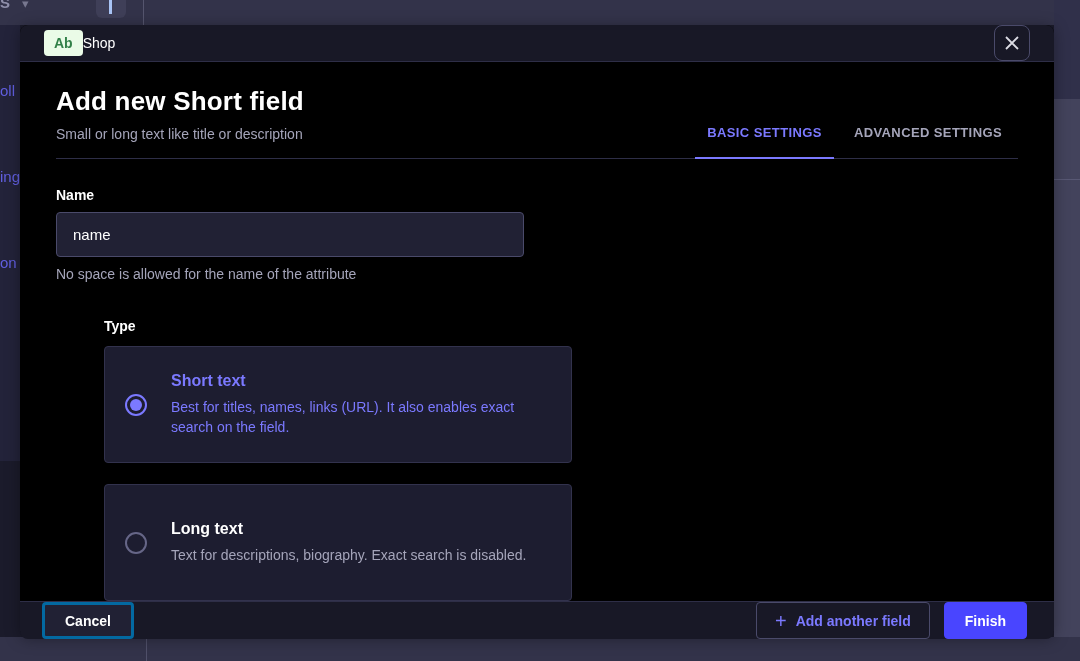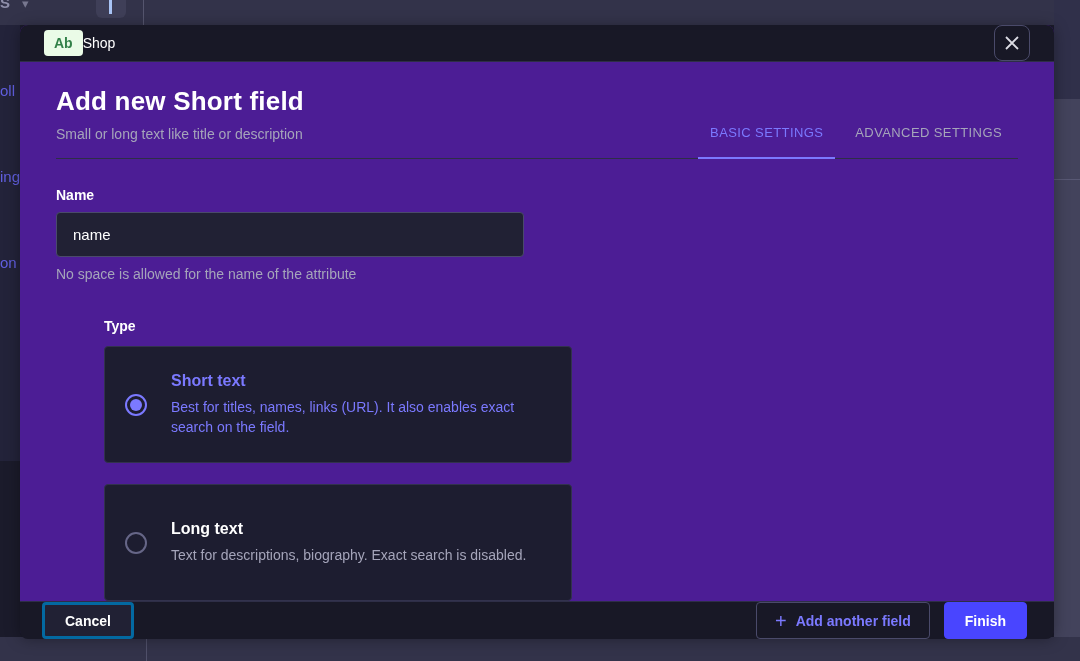--- a/index.html
+++ b/index.html
@@ -18,40 +18,40 @@
   .bd-left { position:absolute; left:0; top:25px; width:20px; height:436px; background:#23233a; }
   .bd-left .frag { position:absolute; left:0; color:#615fe0; font-size:15px; }
   .bd-right-top { position:absolute; left:1054px; top:0; width:26px; height:99px; background:#30304a; }
   .bd-right { position:absolute; left:1054px; top:99px; width:26px; height:562px; background:#43435c; }
   .bd-right .hline { position:absolute; left:0; top:80px; width:26px; height:1px; background:#585874; }
   .bd-bottom { position:absolute; left:0; top:637px; width:1080px; height:24px; background:#33334a; }
   .bd-bottom-vline { position:absolute; left:146px; top:0; width:1px; height:24px; background:#50506a; }
 
   
   .modal { position:absolute; left:20px; top:25px; width:1034px; height:612px;
-           background:#4c1d95; border-radius:8px; display:flex; flex-direction:column;
+           background:#000000; border-radius:8px; display:flex; flex-direction:column;
            box-shadow:0 2px 15px rgba(0,0,0,0.35); }
   .modal-header { height:73px; background:#181826; border-radius:8px 8px 0 0;
                   border-bottom:1px solid #2e2e47; display:flex; align-items:center; padding:0 24px; }
   .type-badge { background:#eafbe7; color:#328048; font-weight:bold; font-size:14px;
                 padding:5px 10px; border-radius:4px; }
   .header-title { color:#ffffff; font-size:14px; font-weight:normal; margin-left:0; }
   .close-btn { margin-left:auto; width:36px; height:36px; background:transparent;
                border:1px solid #4a4a6a; border-radius:8px; cursor:pointer;
                display:flex; align-items:center; justify-content:center; }
   .close-btn svg { stroke:#dcdce4; }
 
   .modal-body { flex:1; padding:24px 36px 0 36px; }
   .title-row { display:flex; justify-content:space-between; align-items:flex-end;
                border-bottom:1px solid #2e2e47; }
   .titles { padding-bottom:16px; }
   .page-title { color:#ffffff; font-size:26px; font-weight:bold; letter-spacing:0.2px; }
   .page-subtitle { color:#a5a5ba; font-size:14px; margin-top:9px; }
   .tabs { display:flex; }
-  .tab { position:relative; padding:14px 12px 18px 12px; font-size:13px; font-weight:normal;
+  .tab { position:relative; padding:14px 12px 18px 12px; font-size:13px; font-weight:bold;
          letter-spacing:0.4px; color:#a5a5ba; cursor:pointer; margin:0 4px; }
   .tab.active { color:#7b79ff; }
   .tab.active::after { content:""; position:absolute; left:0; right:0; bottom:-1px;
                        height:2px; background:#7b79ff; }
 
   .field-label { display:block; color:#ffffff; font-size:14px; font-weight:bold; }
   .name-field { margin-top:28px; }
   .name-input { margin-top:9px; width:468px; height:45px; background:#212134;
                 border:1px solid #4a4a6a; border-radius:4px; color:#ffffff;
                 font-size:15px; padding:0 16px; outline:none;

